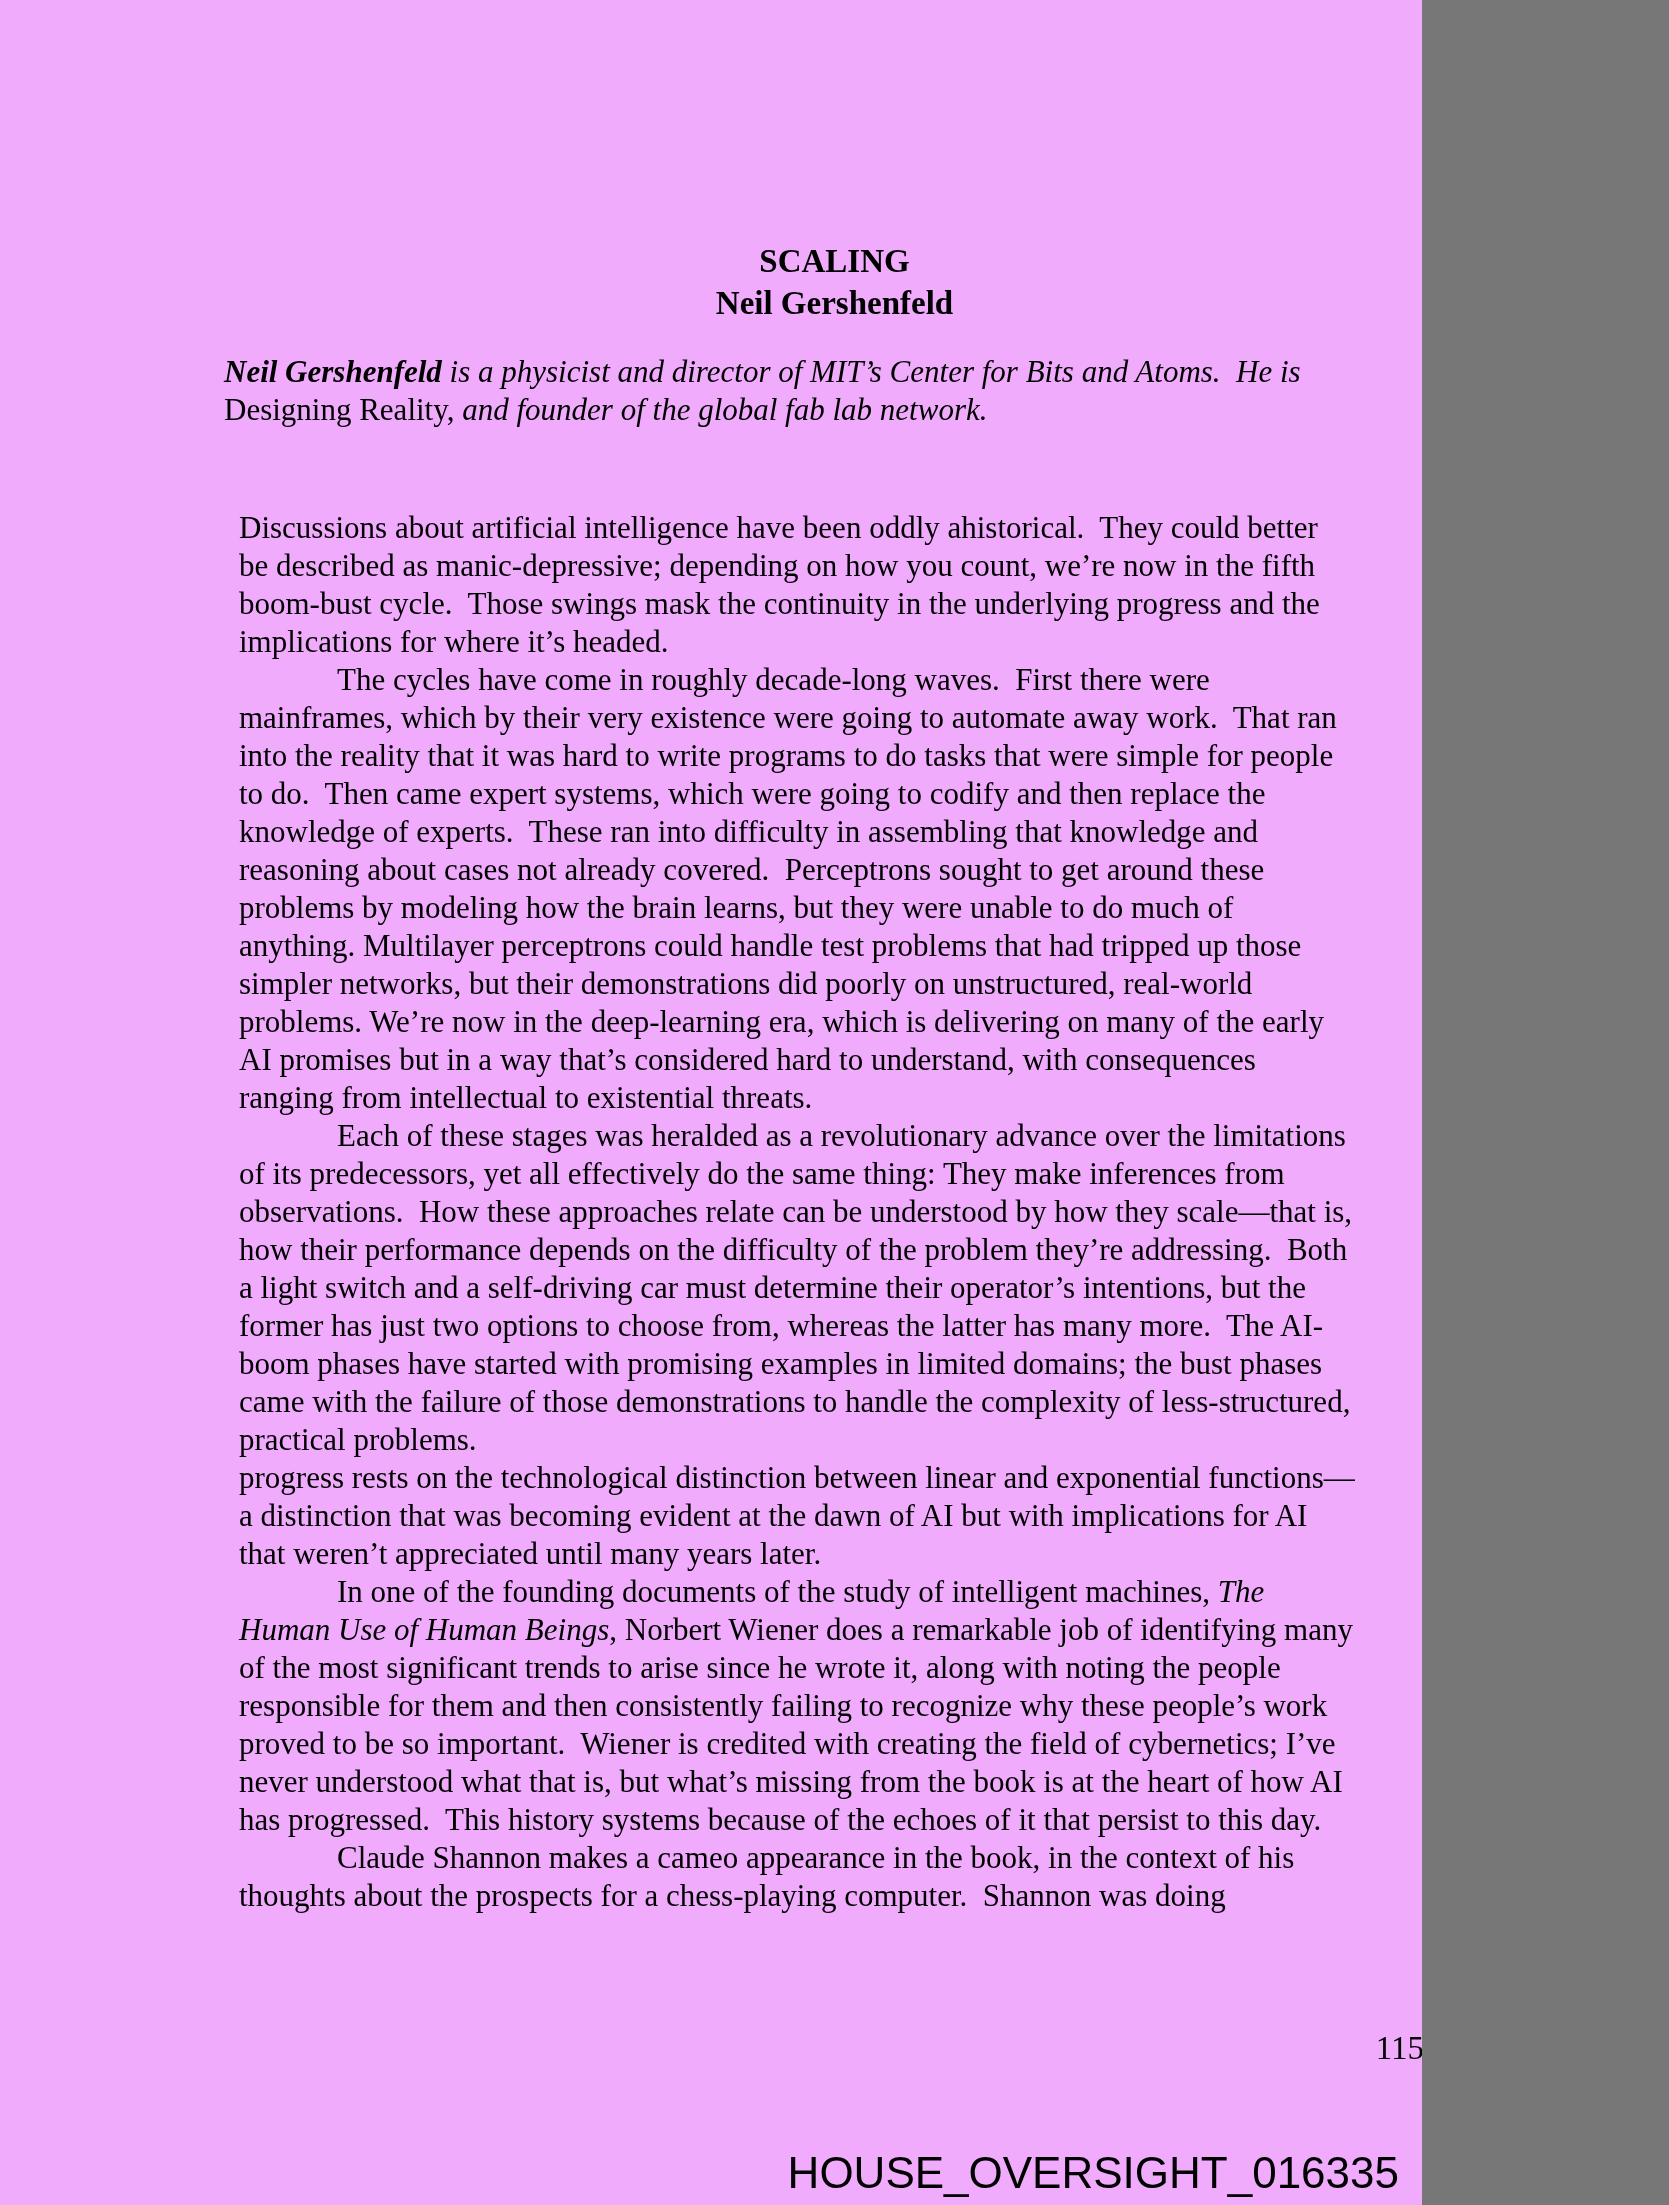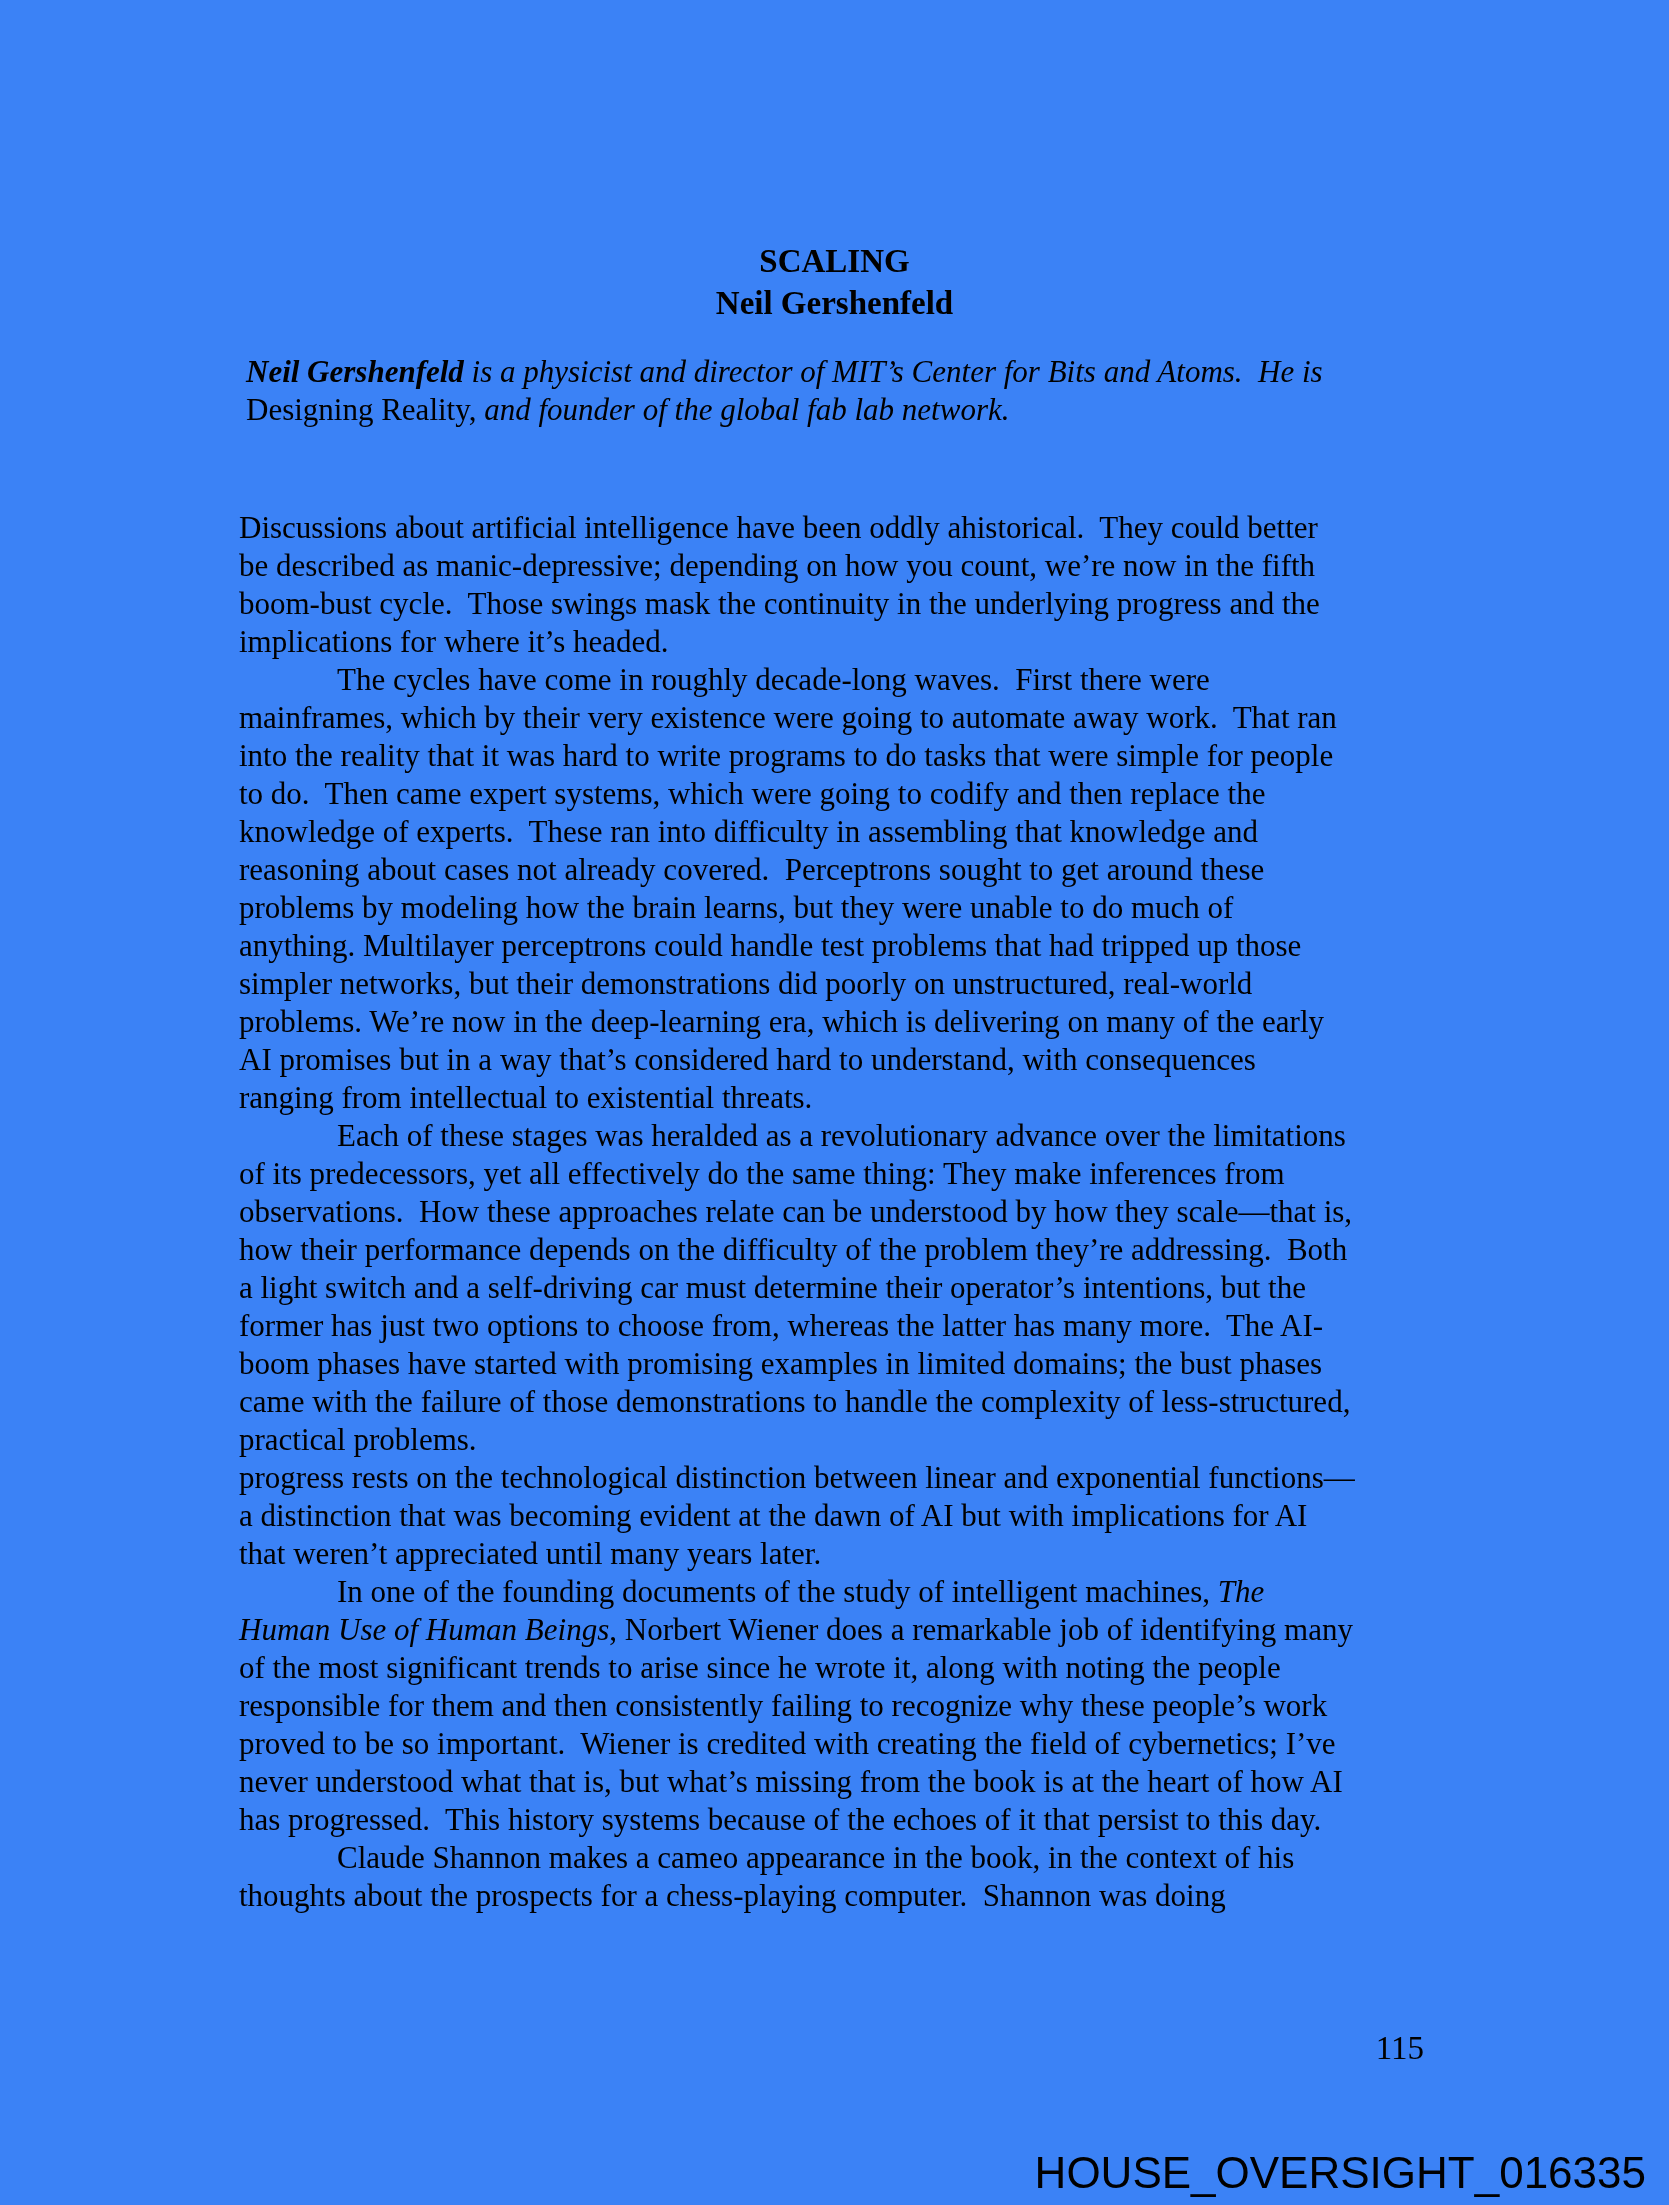--- a/index.html
+++ b/index.html
@@ -1,32 +1,32 @@
 <!DOCTYPE html>
 <html style="font-size:10.5px"><head>
 <meta charset="utf-8">
 <style>
   html,body{margin:0;padding:0;background:#777;}
   .page{
     position:relative;
-    width:1669px;height:2205px;
-    background:#3b82f6;
+    width:1422px;height:2205px;
+    background:#f0abfc;
     overflow:hidden;
     font-family:"Liberation Serif", serif;
     color:#000;
   }
   .title-block{
     position:absolute;top:240px;left:0;width:1669px;
     text-align:center;
   }
   .doc-title,.doc-author{
     font-weight:bold;font-size:33px;line-height:42px;white-space:pre;
   }
   .bio{
-    position:absolute;top:353px;left:246px;width:1231px;
+    position:absolute;top:353px;left:224px;width:1231px;
     font-size:31px;
     font-family:Liberation Serif, serif;
   }
   .body-text{
     position:absolute;top:509px;left:239px;width:1231px;
     font-size:31px;
   }
   .line{
     display:block;height:38px;line-height:38px;white-space:pre;
   }

